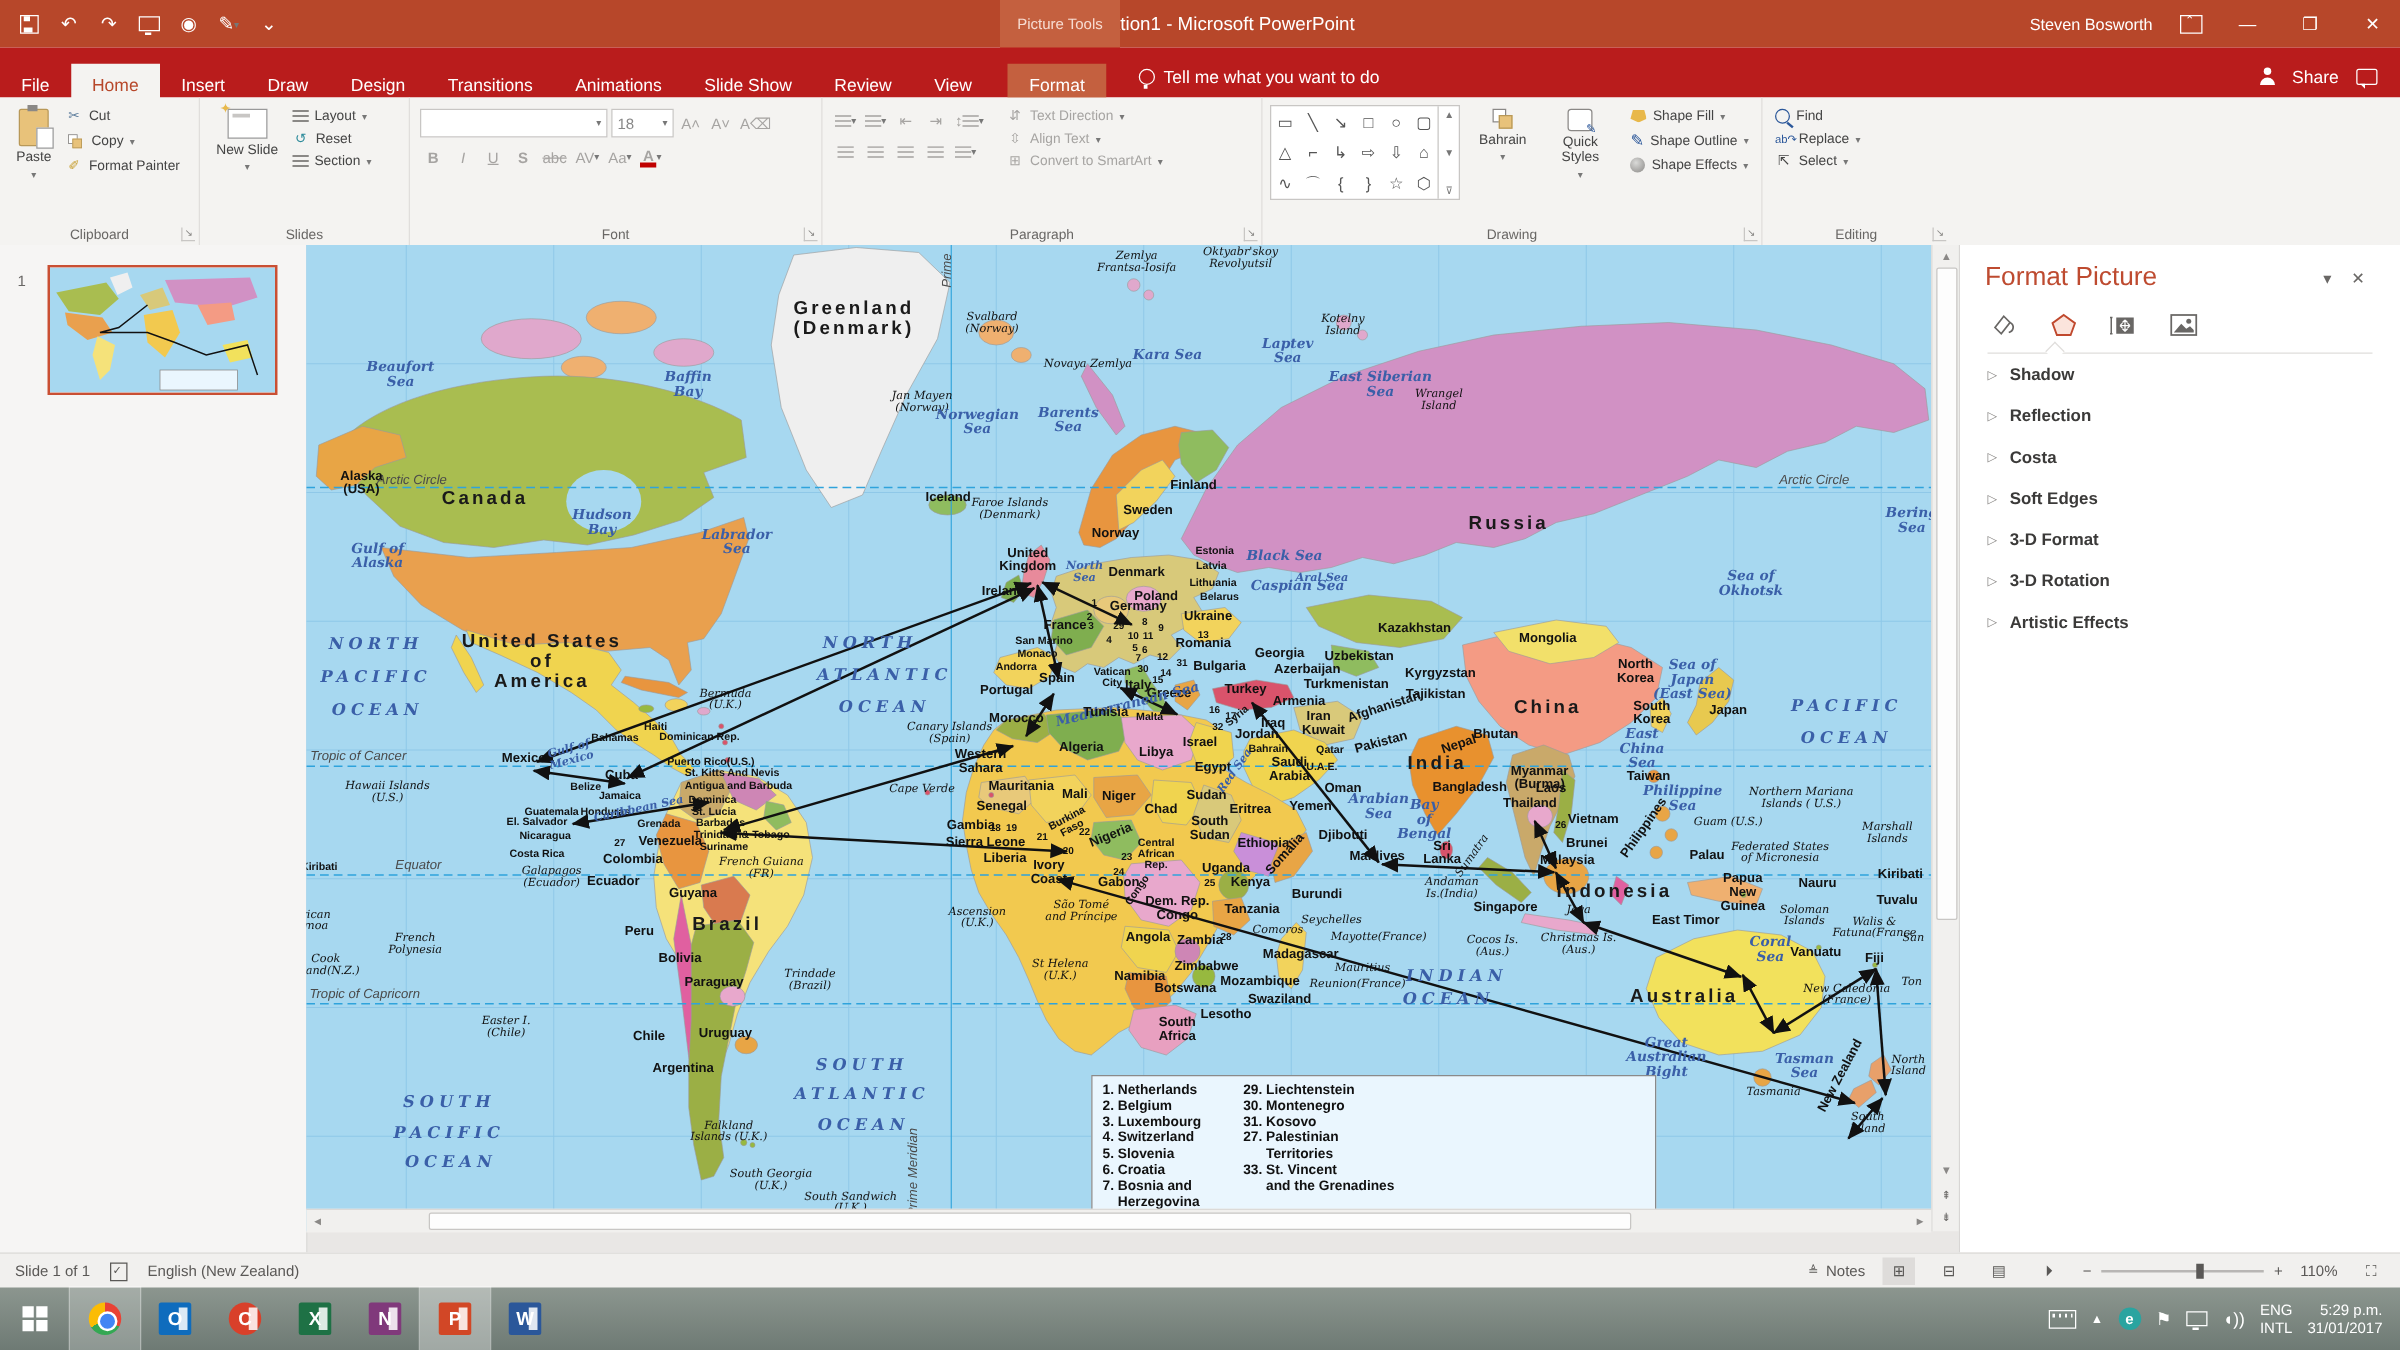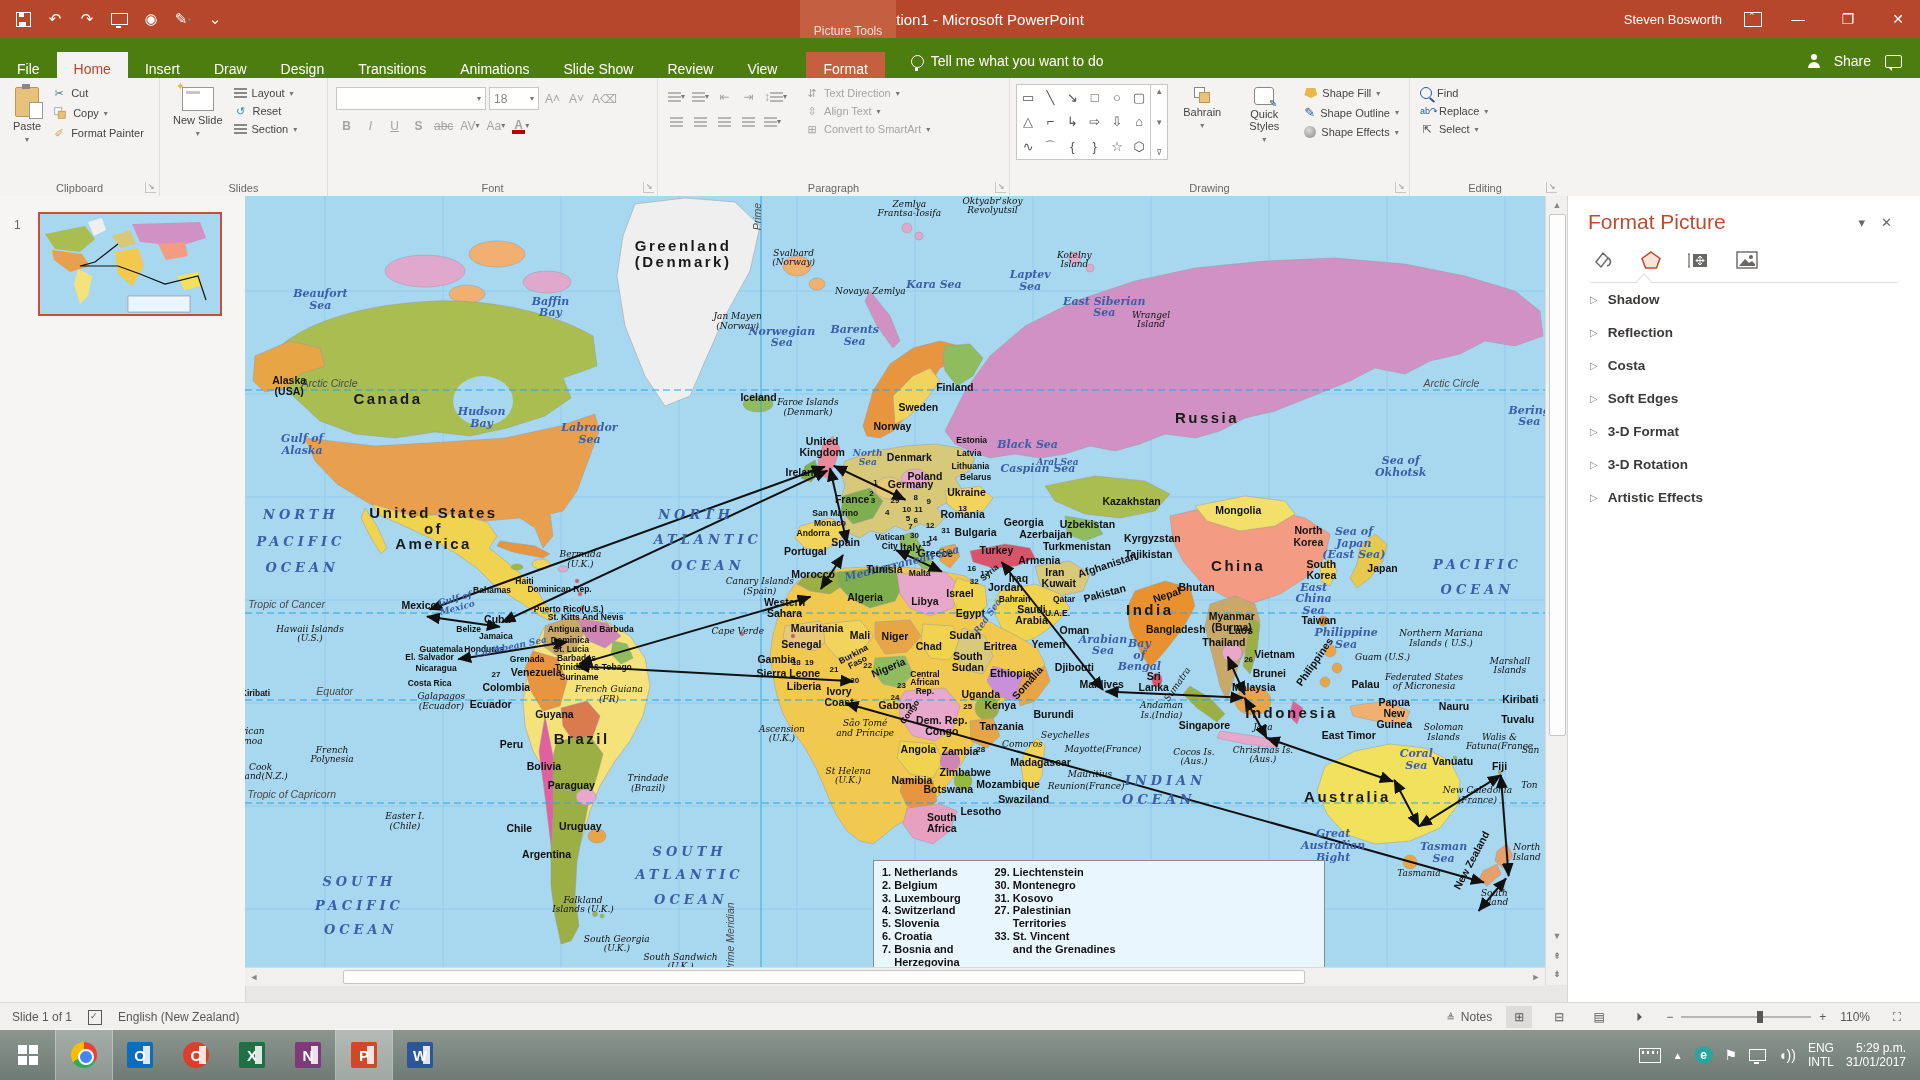--- a/index.html
+++ b/index.html
@@ -7,28 +7,28 @@
   #titlebar{position:absolute;left:0;top:0;width:1920px;height:38px;background:#B7472A;color:#fff;display:flex;align-items:center}
   #qat{display:flex;align-items:center;gap:14px;padding-left:14px;font-size:15px}
   #qat .qi{width:18px;height:16px;display:inline-flex;align-items:center;justify-content:center;color:#fff;font-size:15px}
   .floppy{width:13px;height:13px;border:1.6px solid #fff;position:relative}
   .floppy:before{content:"";position:absolute;left:2px;top:0;width:5px;height:4px;background:#fff}
   .floppy:after{content:"";position:absolute;left:2px;bottom:0;width:7px;height:4px;background:#fff}
   .monitor{width:15px;height:10px;border:1.5px solid #fff;position:relative}
   .monitor:after{content:"";position:absolute;left:4px;bottom:-4px;width:5px;height:2px;background:#fff}
   #title-center{position:absolute;left:0;right:0;top:0;height:38px;display:flex;align-items:center;justify-content:center;pointer-events:none}
   #title-center span{font-size:15px;color:#fff}
-  #picture-tools{position:absolute;left:800px;top:0;width:96px;height:38px;background:#C4603F;display:flex;align-items:flex-end;justify-content:center;padding-bottom:4px;font-size:12px;color:#F7DCD2}
+  #picture-tools{position:absolute;left:800px;top:0;width:96px;height:38px;background:#C4603F;display:flex;align-items:center;justify-content:center;padding-bottom:4px;font-size:12px;color:#F7DCD2}
   #win-right{position:absolute;right:0;top:0;height:38px;display:flex;align-items:center;gap:6px}
   #user-name{font-size:13px;color:#fff;margin-right:8px}
   .winbtn{width:44px;height:38px;display:flex;align-items:center;justify-content:center;font-size:14px;color:#fff}
   .ribbonopt{width:16px;height:13px;border:1.4px solid #fff;position:relative;margin:0 8px}
   .ribbonopt:after{content:"⌃";position:absolute;left:3px;top:-2px;font-size:9px}
   
-  #tabrow{position:absolute;left:0;top:38px;width:1920px;height:40px;background:#4d7c0f;display:flex;align-items:flex-end}
+  #tabrow{position:absolute;left:0;top:38px;width:1920px;height:40px;background:#b91c1c;display:flex;align-items:flex-end}
   .tab{padding:9px 17px;font-size:14px;color:#fff;cursor:default}
   .tab.active{background:#F4F3F1;color:#B7472A}
   .tab.contextual{background:#C4603F;margin-left:12px}
   #tellme{display:flex;align-items:center;gap:7px;color:#fff;font-size:14px;margin-left:26px;padding-bottom:9px}
   .bulb{width:11px;height:11px;border:1.4px solid #fff;border-radius:50%;position:relative}
   .bulb:after{content:"";position:absolute;left:3px;bottom:-4px;width:3px;height:3px;background:#fff}
   #tab-right{margin-left:auto;display:flex;align-items:center;gap:14px;padding:0 18px 9px 0;color:#fff;font-size:14px}
   .person{width:12px;height:6px;border-radius:6px 6px 0 0;background:#fff;position:relative;margin-top:8px}
   .person:before{content:"";position:absolute;left:3px;top:-8px;width:6px;height:6px;border-radius:50%;background:#fff}
   .bubble{width:15px;height:11px;border:1.5px solid #fff;border-radius:2px;position:relative}

